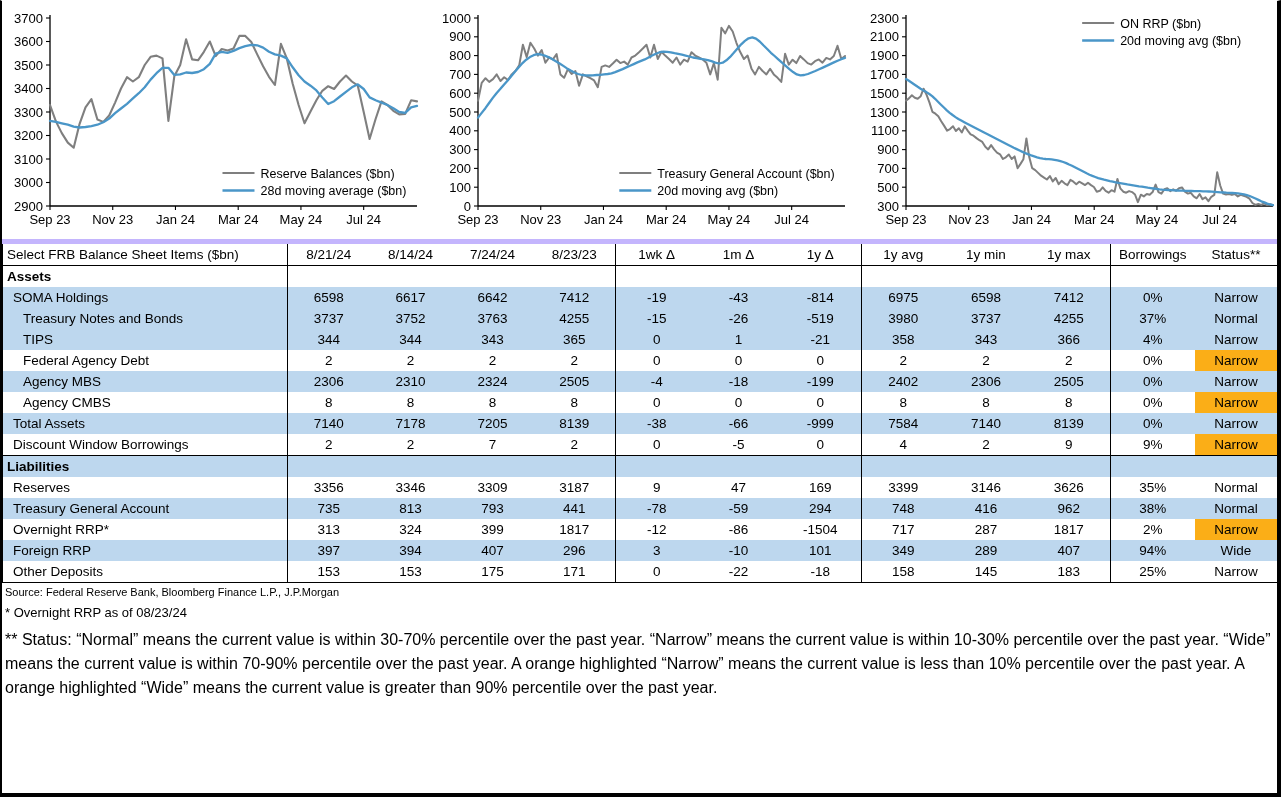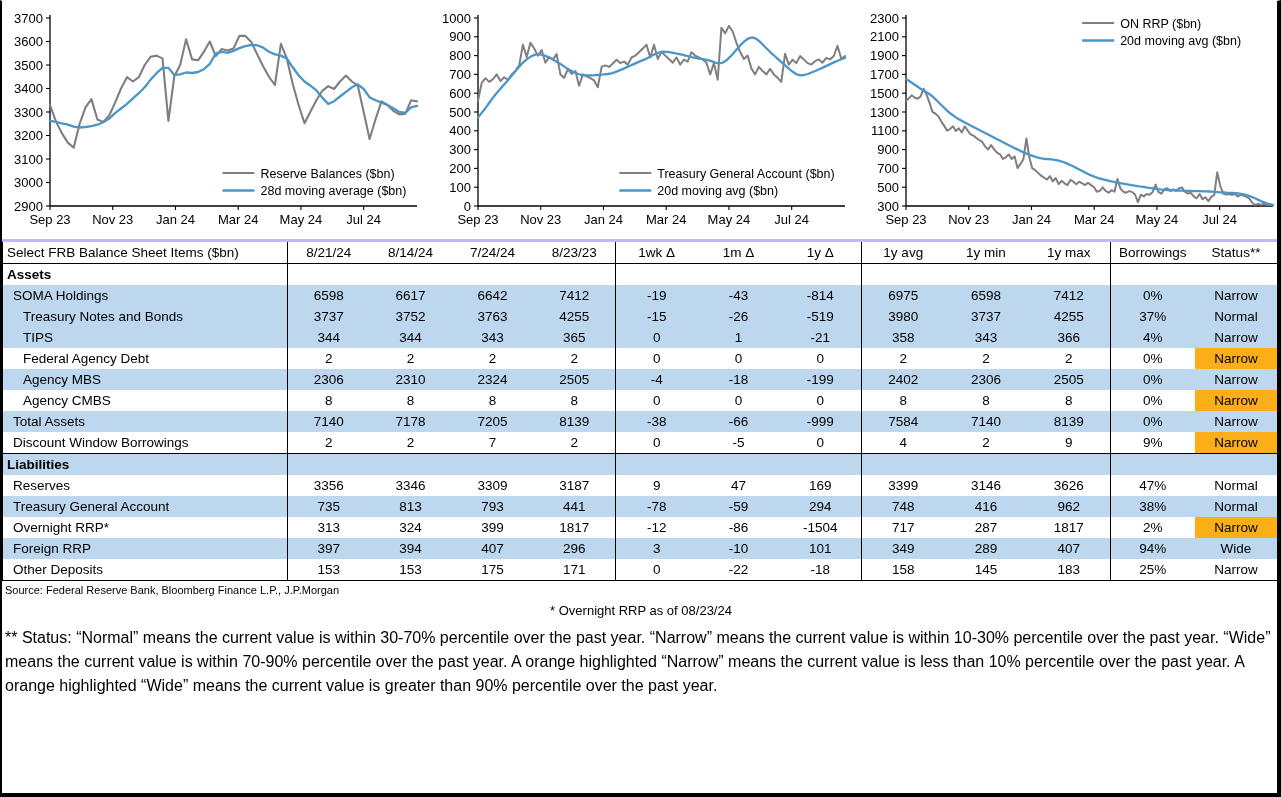--- a/index.html
+++ b/index.html
@@ -7,37 +7,37 @@
     width:1281px;height:797px;box-sizing:border-box;background:#fff;color:#000;
     border-left:2px solid #000;border-right:4px solid #000;border-bottom:4px solid #000;border-top:1px solid #fff;
     font-family:"Liberation Sans",sans-serif;overflow:hidden;
   }
   .charts-row{display:flex;gap:8px;padding:4px 0 0 2px;}
   figure.chart{margin:0;padding:0;}
   svg{font-family:"Liberation Sans",sans-serif;display:block;}
   svg text{fill:#000;}
 
   table.bs{border-collapse:collapse;table-layout:fixed;width:1275px;margin-top:3px;
-    border-left:1px solid #000;border-top:3px solid #c4b5fd;border-bottom:1px solid #000;}
+    border-left:1px solid #000;border-top:5px solid #c4b5fd;border-bottom:1px solid #000;}
   table.bs td,table.bs th{font-size:13.5px;font-weight:normal;height:21px;line-height:21px;
     padding:0 4px;overflow:hidden;white-space:nowrap;text-align:center;}
   table.bs thead th{border-bottom:1px solid #000;}
   table.bs .lbl{text-align:left;}
   table.bs .ind1{padding-left:10px;}
   table.bs .ind2{padding-left:20px;}
   table.bs tr.shade td{background:#BDD7EE;}
   table.bs tr.section-top{border-top:1px solid #000;margin-top:44px;}
   table.bs .gl{border-left:1px solid #000;}
   table.bs .bold{font-weight:bold;}
   table.bs td.st-white{background:#fff;}
   table.bs td.st-orange{background:#FBAE17;}
 
   .footnotes{padding-left:3px;}
   .src-line{font-size:11px;padding-top:3px;}
-  .rrp-line{font-size:13px;padding-top:7px;text-align:center;}
+  .rrp-line{font-size:13px;padding-top:7px;}
   .status-line{font-size:16px;padding-top:8px;line-height:1.5;padding-right:4px;}
 </style>
 </head>
 <body>
 
 <div class="charts-row">
   <figure class="chart">
       <svg width="420" height="231" viewBox="0 0 420 231">
         <line x1="46" y1="10" x2="46" y2="201" stroke="#000" stroke-width="1.3"></line>
         <line x1="46" y1="201" x2="413" y2="201" stroke="#000" stroke-width="1.3"></line>
@@ -362,21 +362,21 @@
         <td class="gl">3356</td>
         <td>3346</td>
         <td>3309</td>
         <td>3187</td>
         <td class="gl">9</td>
         <td>47</td>
         <td>169</td>
         <td class="gl">3399</td>
         <td>3146</td>
         <td>3626</td>
-        <td class="gl">47%</td>
+        <td class="gl">35%</td>
         <td class="st-white">Normal</td>
       </tr>
       <tr class="shade">
         <td class="lbl ind1">Treasury General Account</td>
         <td class="gl">735</td>
         <td>813</td>
         <td>793</td>
         <td>441</td>
         <td class="gl">-78</td>
         <td>-59</td>

